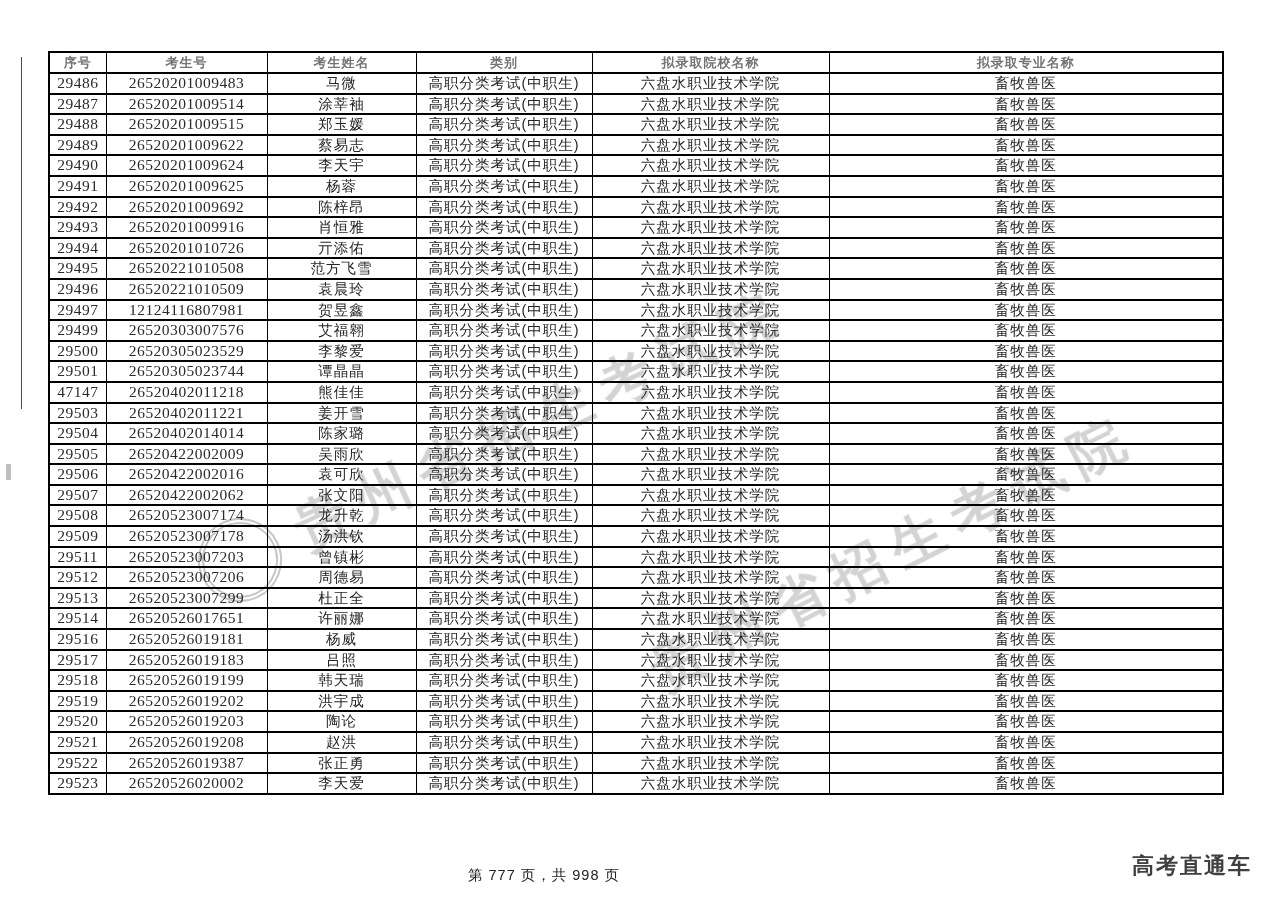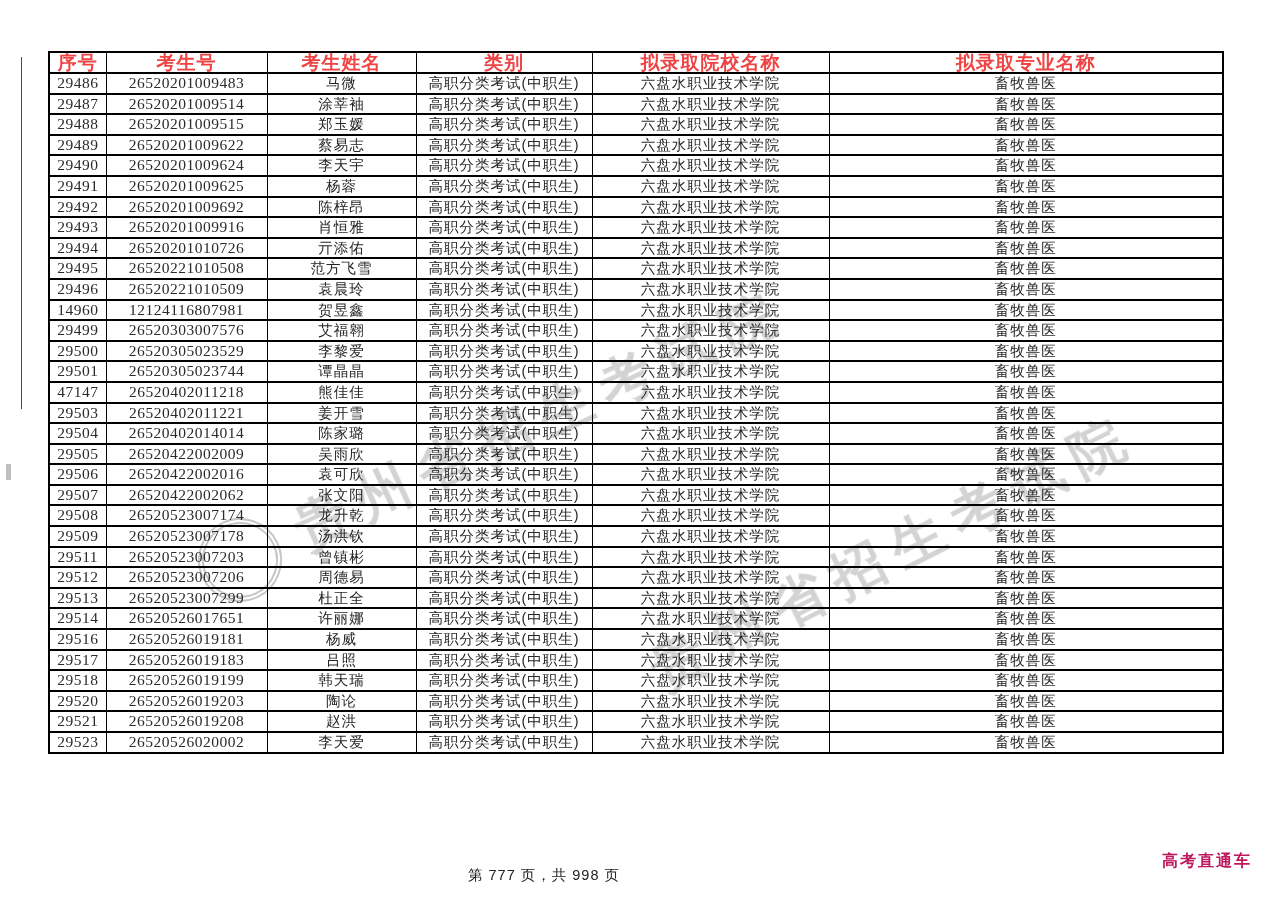--- a/index.html
+++ b/index.html
@@ -19,21 +19,21 @@
     border-collapse:collapse;table-layout:fixed;
     border:2px solid #000;
   }
   table.roster th,table.roster td{
     padding:0;margin:0;text-align:center;vertical-align:middle;
     border-left:1px solid #000;border-right:1px solid #000;
     border-top:2px solid #000;border-bottom:2px solid #000;
     overflow:hidden;white-space:nowrap;
   }
   table.roster th{
-    height:19px;line-height:19px;font-size:19px;font-weight:bold;color:#ef4444;
+    height:19px;line-height:19px;font-size:13px;font-weight:bold;color:#737373;
     letter-spacing:1px;
   }
   table.roster td{height:18.6px;line-height:18.6px;}
   td.num{
     font-family:"Liberation Serif","DejaVu Serif",serif;
     font-size:15.5px;color:#2a2a2a;letter-spacing:0.5px;
   }
   td.cjk{font-size:14.5px;color:#262626;letter-spacing:1px;}
 
   
@@ -52,21 +52,21 @@
     filter:blur(0.4px);
   }
 
   
   .footer{
     position:absolute;left:0;top:866px;width:1088px;text-align:center;
     font-size:14.5px;color:#222;letter-spacing:1px;
   }
   .brand{
     position:absolute;top:851px;right:28px;
-    font-size:16px;font-weight:bold;color:#be185d;letter-spacing:2px;
+    font-size:22px;font-weight:bold;color:#404040;letter-spacing:2px;
   }
 </style>
 </head>
 <body>
 
 <div class="scan-line"></div>
 <div class="scan-tick"></div>
 
 <div class="watermark wm-1">
   <span class="wm-circle"></span>
@@ -178,21 +178,21 @@
       </tr>
       <tr>
         <td class="num">29496</td>
         <td class="num">26520221010509</td>
         <td class="cjk">袁晨玲</td>
         <td class="cjk">高职分类考试(中职生)</td>
         <td class="cjk">六盘水职业技术学院</td>
         <td class="cjk">畜牧兽医</td>
       </tr>
       <tr>
-        <td class="num">14960</td>
+        <td class="num">29497</td>
         <td class="num">12124116807981</td>
         <td class="cjk">贺昱鑫</td>
         <td class="cjk">高职分类考试(中职生)</td>
         <td class="cjk">六盘水职业技术学院</td>
         <td class="cjk">畜牧兽医</td>
       </tr>
       <tr>
         <td class="num">29499</td>
         <td class="num">26520303007576</td>
         <td class="cjk">艾福翱</td>
@@ -330,36 +330,52 @@
       </tr>
       <tr>
         <td class="num">29518</td>
         <td class="num">26520526019199</td>
         <td class="cjk">韩天瑞</td>
         <td class="cjk">高职分类考试(中职生)</td>
         <td class="cjk">六盘水职业技术学院</td>
         <td class="cjk">畜牧兽医</td>
       </tr>
       <tr>
+        <td class="num">29519</td>
+        <td class="num">26520526019202</td>
+        <td class="cjk">洪宇成</td>
+        <td class="cjk">高职分类考试(中职生)</td>
+        <td class="cjk">六盘水职业技术学院</td>
+        <td class="cjk">畜牧兽医</td>
+      </tr>
+      <tr>
         <td class="num">29520</td>
         <td class="num">26520526019203</td>
         <td class="cjk">陶论</td>
         <td class="cjk">高职分类考试(中职生)</td>
         <td class="cjk">六盘水职业技术学院</td>
         <td class="cjk">畜牧兽医</td>
       </tr>
       <tr>
         <td class="num">29521</td>
         <td class="num">26520526019208</td>
         <td class="cjk">赵洪</td>
         <td class="cjk">高职分类考试(中职生)</td>
         <td class="cjk">六盘水职业技术学院</td>
         <td class="cjk">畜牧兽医</td>
       </tr>
       <tr>
+        <td class="num">29522</td>
+        <td class="num">26520526019387</td>
+        <td class="cjk">张正勇</td>
+        <td class="cjk">高职分类考试(中职生)</td>
+        <td class="cjk">六盘水职业技术学院</td>
+        <td class="cjk">畜牧兽医</td>
+      </tr>
+      <tr>
         <td class="num">29523</td>
         <td class="num">26520526020002</td>
         <td class="cjk">李天爱</td>
         <td class="cjk">高职分类考试(中职生)</td>
         <td class="cjk">六盘水职业技术学院</td>
         <td class="cjk">畜牧兽医</td>
       </tr>
     </tbody>
 </table>
 

